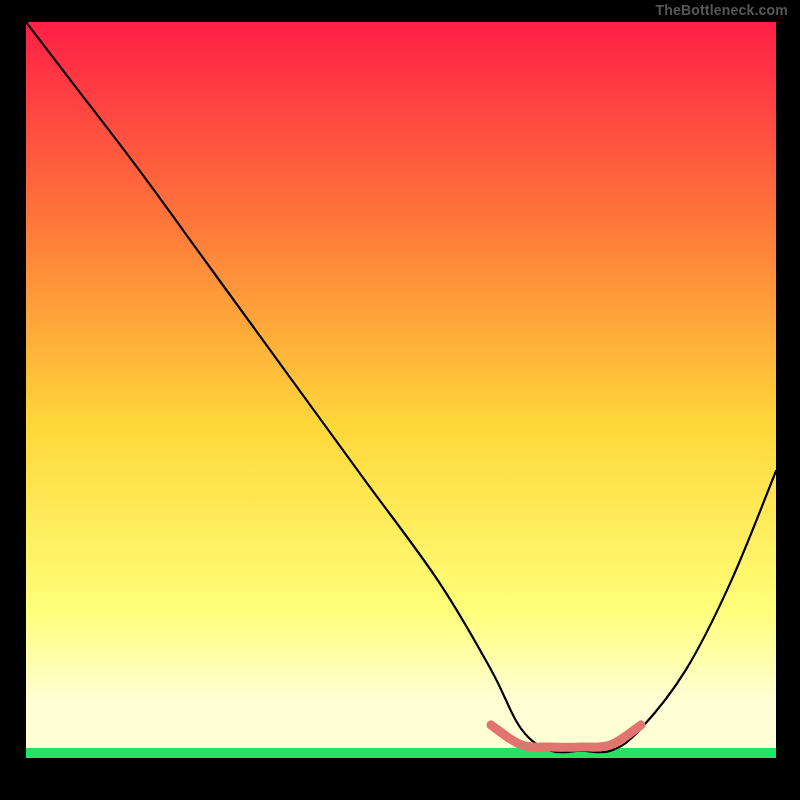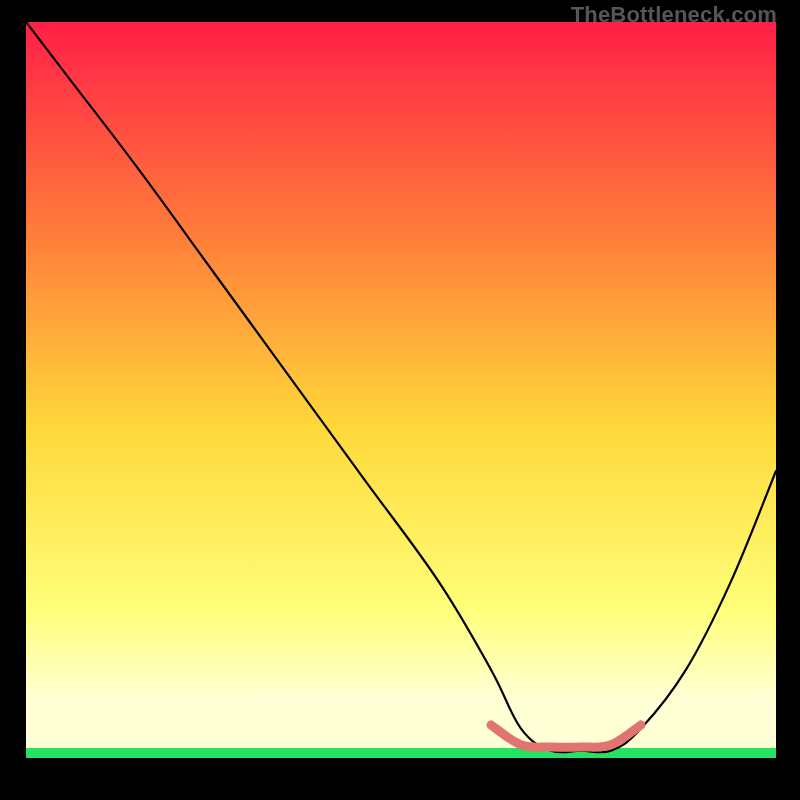--- a/index.html
+++ b/index.html
@@ -11,23 +11,23 @@
     overflow: hidden;
   }
   .frame {
     position: absolute;
     inset: 0;
     background: #000;
   }
   .watermark {
     position: absolute;
     top: 2px;
-    right: 23px;
+    right: 12px;
     font-family: Arial, Helvetica, sans-serif;
-    font-size: 22px;
+    font-size: 14px;
     font-weight: 600;
     color: #565656;
     letter-spacing: 0.2px;
   }
   svg {
     position: absolute;
     top: 22px;
     left: 26px;
     display: block;
   }

